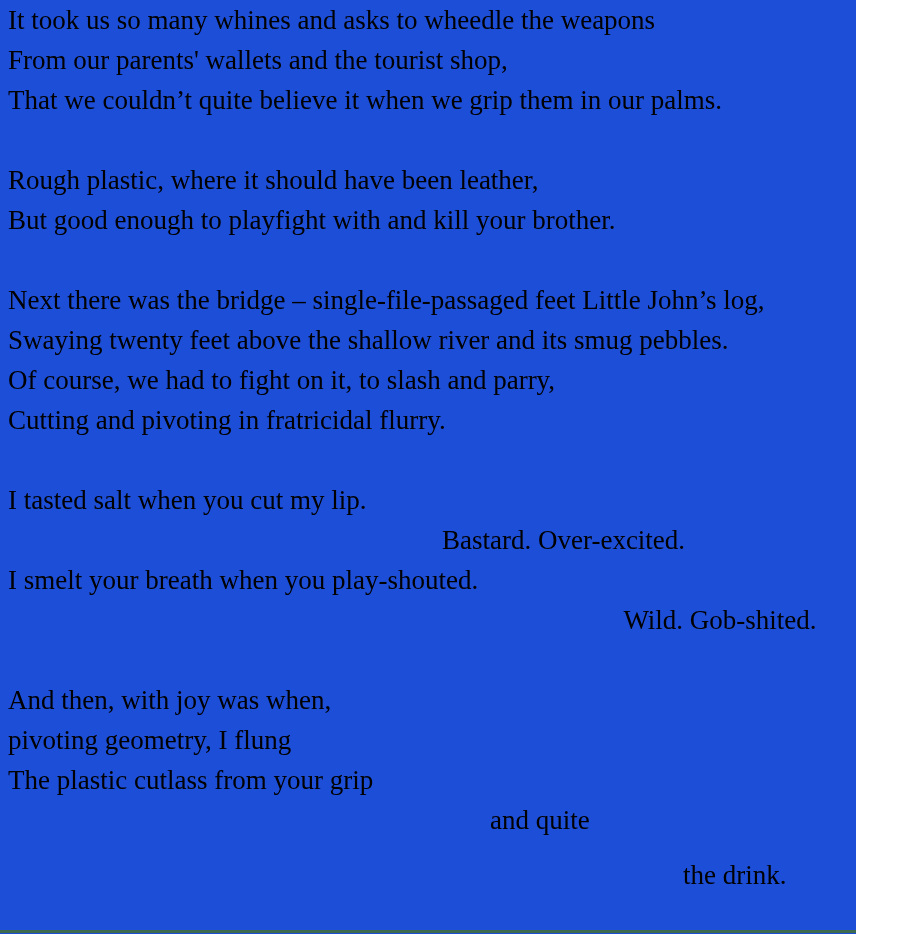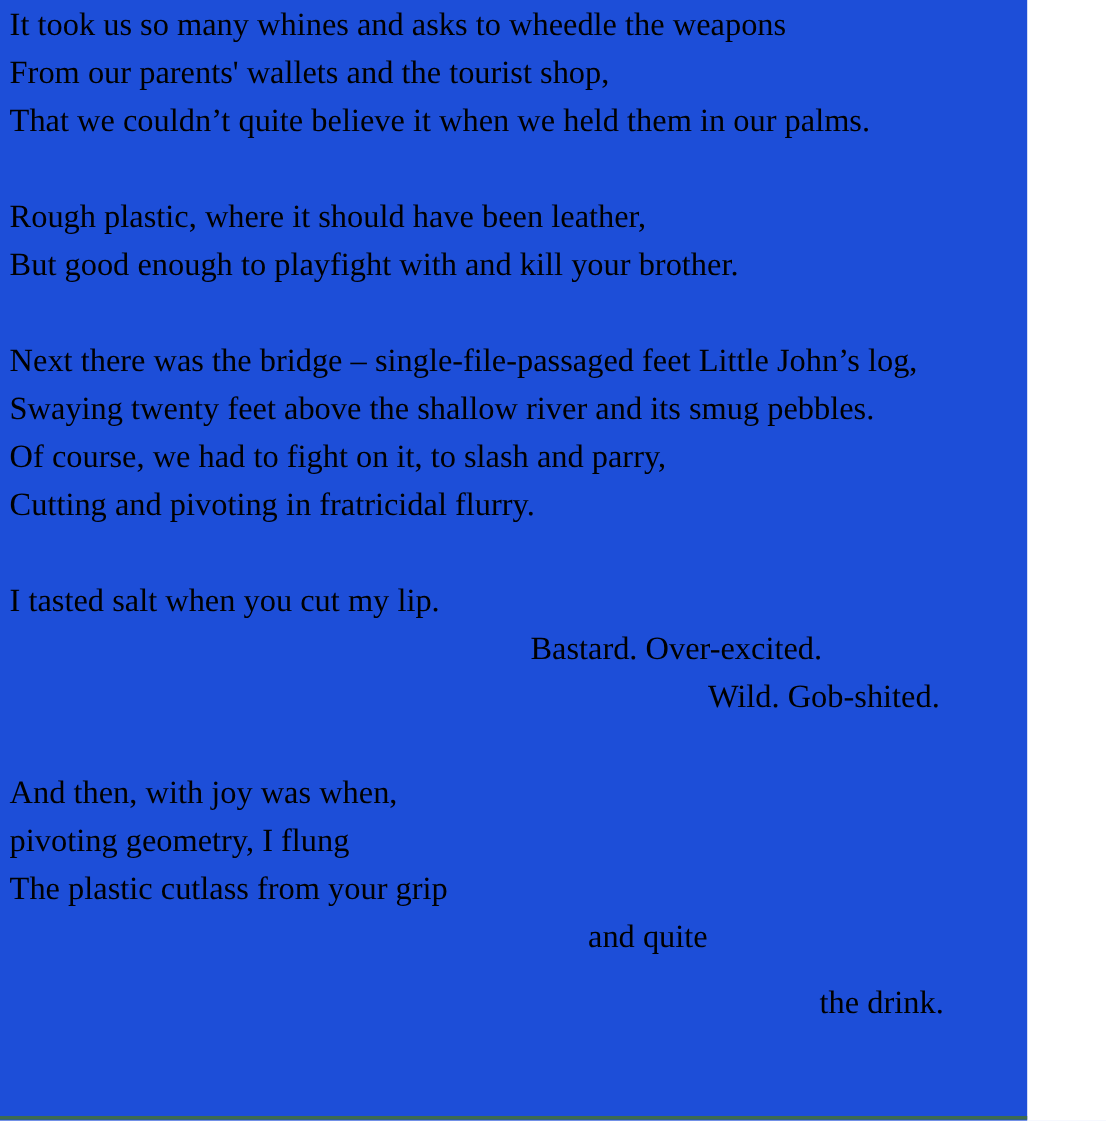--- a/index.html
+++ b/index.html
@@ -22,58 +22,59 @@
   }
   .stanza {
     margin: 0 0 40px 0;
   }
   .line {
     white-space: pre;
     height: 40px;
   }
   
   .ind-434 { margin-left: 434px; }
-  .ind-582 { margin-left: 582px; }
+  .ind-582 { margin-left: 582px; text-align: center; }
   .ind-482 { margin-left: 482px; }
   .ind-675 { margin-left: 675px; margin-top: 15px; }
   .bottom-rule {
     position: absolute;
     left: 0;
     bottom: 1px;
     width: 922px;
     height: 3px;
     background: #3e6b4f;
   }
 </style>
 </head>
 <body>
 
 <div class="page">
 
   <div class="stanza">
     <div class="line">It took us so many whines and asks to wheedle the weapons</div>
     <div class="line">From our parents' wallets and the tourist shop,</div>
-    <div class="line">That we couldn’t quite believe it when we held them in our palms.</div>
+    <div class="line">That we couldn’t quite believe it when we grip them in our palms.</div>
   </div>
 
   <div class="stanza">
     <div class="line">Rough plastic, where it should have been leather,</div>
     <div class="line">But good enough to playfight with and kill your brother.</div>
   </div>
 
   <div class="stanza">
     <div class="line">Next there was the bridge – single-file-passaged feet Little John’s log,</div>
     <div class="line">Swaying twenty feet above the shallow river and its smug pebbles.</div>
     <div class="line">Of course, we had to fight on it, to slash and parry,</div>
     <div class="line">Cutting and pivoting in fratricidal flurry.</div>
   </div>
 
   <div class="stanza">
     <div class="line">I tasted salt when you cut my lip.</div>
     <div class="line ind-434">Bastard. Over-excited.</div>
+    <div class="line">I smelt your breath when you play-shouted.</div>
     <div class="line ind-582">Wild. Gob-shited.</div>
   </div>
 
   <div class="stanza">
     <div class="line">And then, with joy was when,</div>
     <div class="line">pivoting geometry, I flung</div>
     <div class="line">The plastic cutlass from your grip</div>
     <div class="line ind-482">and quite</div>
     <div class="line ind-675">the drink.</div>
   </div>

